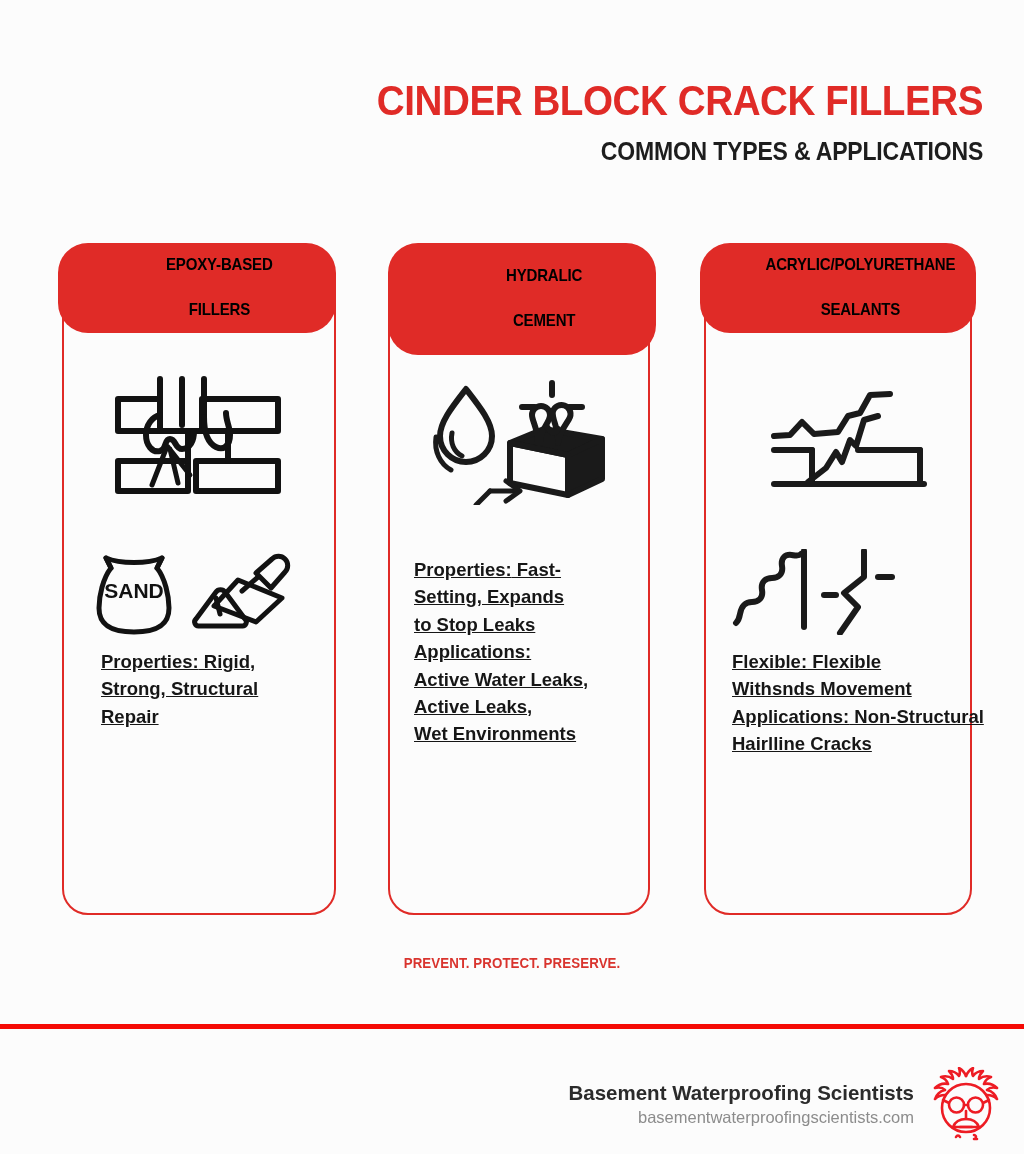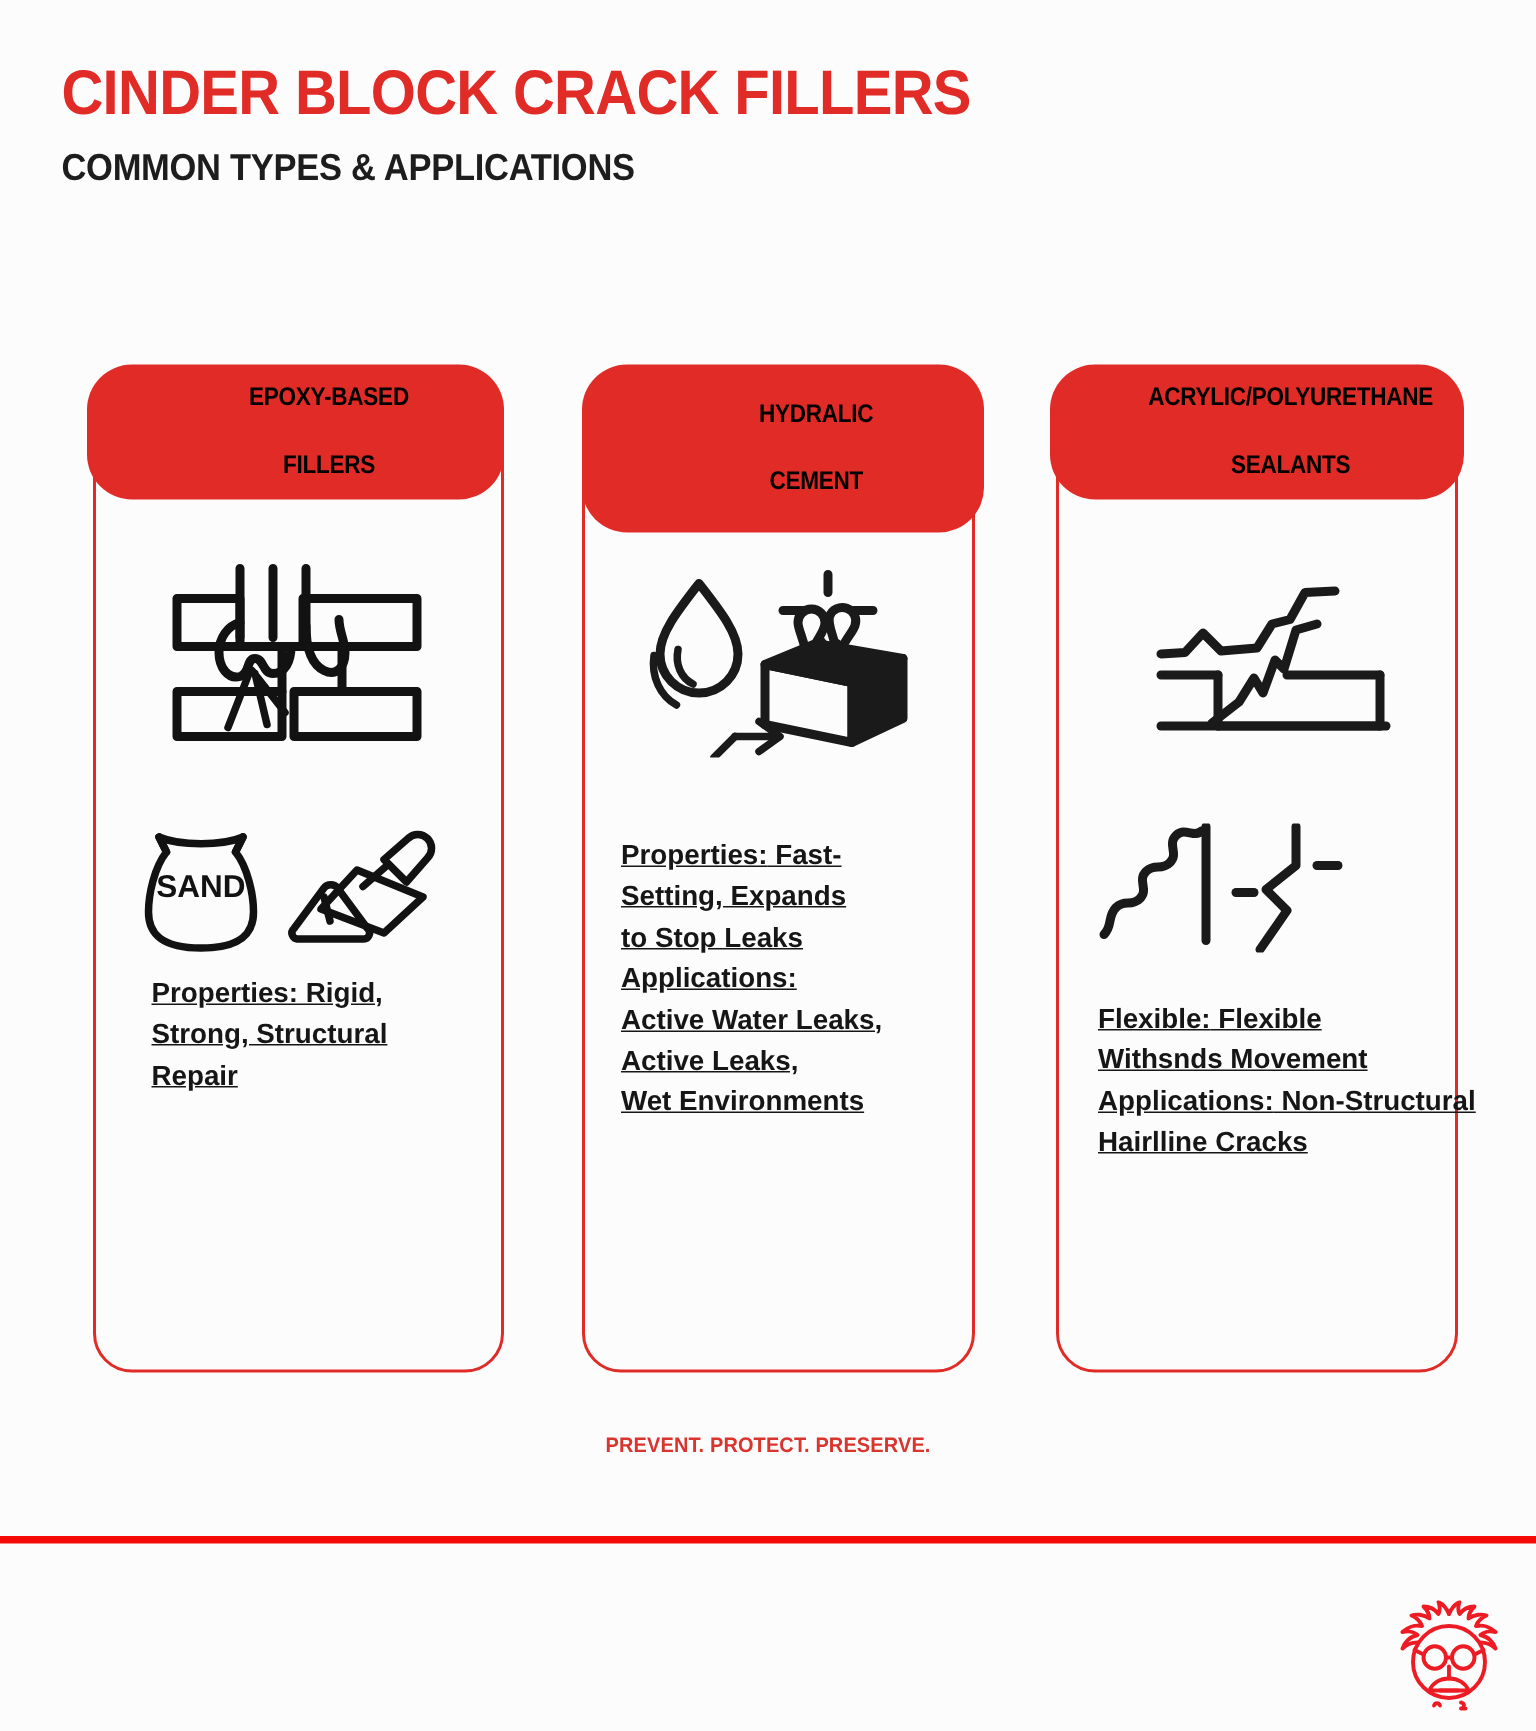--- a/index.html
+++ b/index.html
@@ -11,22 +11,22 @@
     height: 1154px;
     background: #fcfcfc;
     font-family: "Liberation Sans", sans-serif;
     -webkit-font-smoothing: antialiased;
     position: relative;
     overflow: hidden;
   }
 
   
   .header {
-    text-align: left;
-    padding-top: 40px;
+    text-align: right;
+    padding-top: 79px;
   }
   .main-title {
     font-size: 42px;
     font-weight: bold;
     color: #E02B27;
     letter-spacing: -0.5px;
     line-height: 1.05;
     margin: 0;
     transform: scaleX(0.92);
   }
@@ -279,37 +279,41 @@
     <div class="icon-wrap" style="left:28px; top:306px; width:186px; height:86px;">
       <svg viewBox="0 0 186 86" width="186" height="86" fill="none" stroke="#1a1a1a" stroke-width="6" stroke-linecap="round" stroke-linejoin="round">
         <path d="M8 74c6-6 2-12 8-18s10 0 16-6-2-12 4-18 10 0 16-6-2-12 4-18 12 2 17-3"></path>
         <path d="M76 2v76"></path>
         <path d="M96 46h12"></path>
         <path d="M112 84l18-26-14-14 20-16 0-26"></path>
         <path d="M150 28h14"></path>
       </svg>
     </div>
 
-    <div class="card-content" style="left:32px; top:405px; width:290px;margin-top:17px;">
+    <div class="card-content" style="left:32px; top:405px; width:290px;">
       <p class="body-text para"><span class="lbl">Flexible:</span><span class="val"> Flexible
 Withsnds Movement</span></p>
       <p class="body-text para"><span class="lbl">Applications:</span><span class="val"> Non-Structural
 Hairlline Cracks</span></p>
     </div>
   </div>
 
 </div>
 
 <div class="tagline">
   <span>PREVENT. PROTECT. PRESERVE.</span>
 </div>
 
 <div class="divider"></div>
 
 <div class="footer">
+  <div class="brand-text">
+    <div class="brand-name">Basement Waterproofing Scientists</div>
+    <div class="brand-url">basementwaterproofingscientists.com</div>
+  </div>
   <div class="brand-logo">
     <svg viewBox="0 0 72 76" width="72" height="76" fill="none" stroke="#ED1C24" stroke-width="2.6" stroke-linecap="round" stroke-linejoin="round">
 
       <path d="M36 9c2-5 5-7 7-8-1 3-1 6 0 8 3-4 7-5 10-5-2 2-4 5-4 8 4-3 9-3 12-2-3 1-6 4-7 7 5-1 10 1 13 4-4-1-8 0-10 2 5 1 9 5 10 9-3-3-7-4-10-4"></path>
       <path d="M36 9c-2-5-5-7-7-8 1 3 1 6 0 8-3-4-7-5-10-5 2 2 4 5 4 8-4-3-9-3-12-2 3 1 6 4 7 7-5-1-10 1-13 4 4-1 8 0 10 2-5 1-9 5-10 9 3-3 7-4 10-4"></path>
 
       <circle cx="36" cy="41" r="24"></circle>
 
       <circle cx="26.5" cy="38" r="7.5"></circle>
       <circle cx="45.5" cy="38" r="7.5"></circle>

